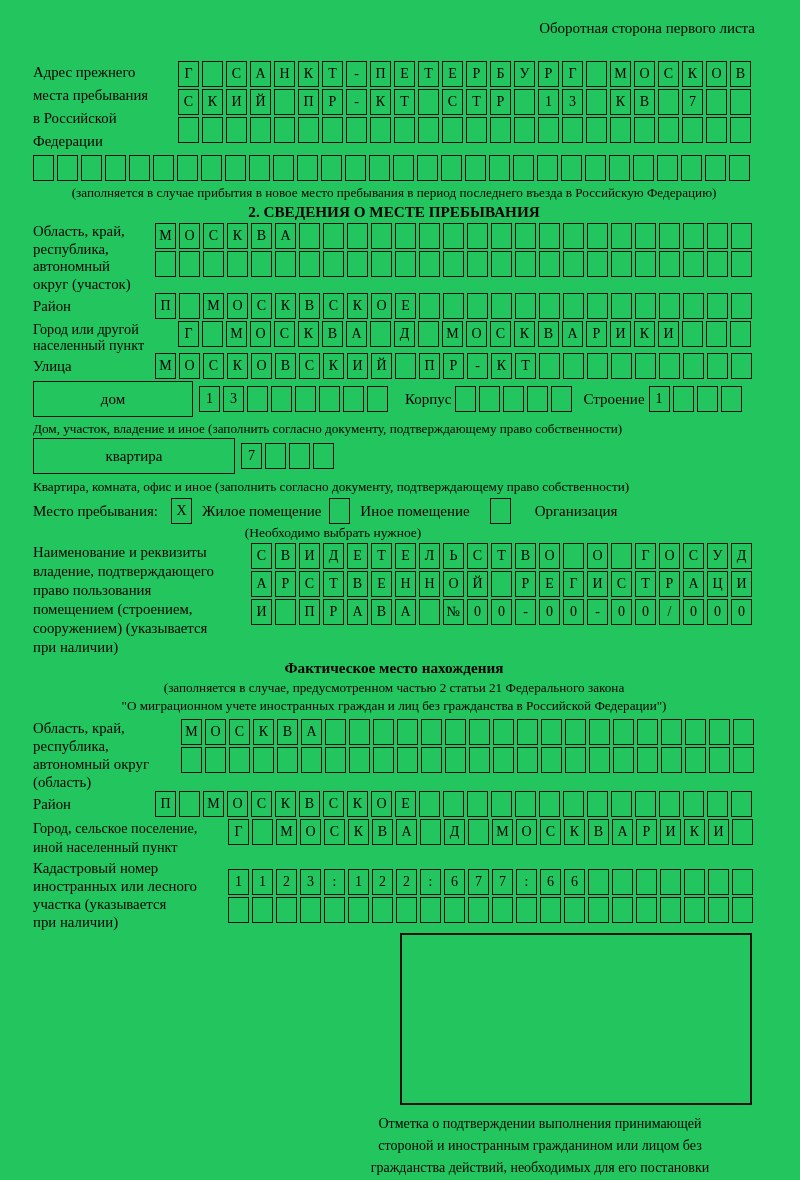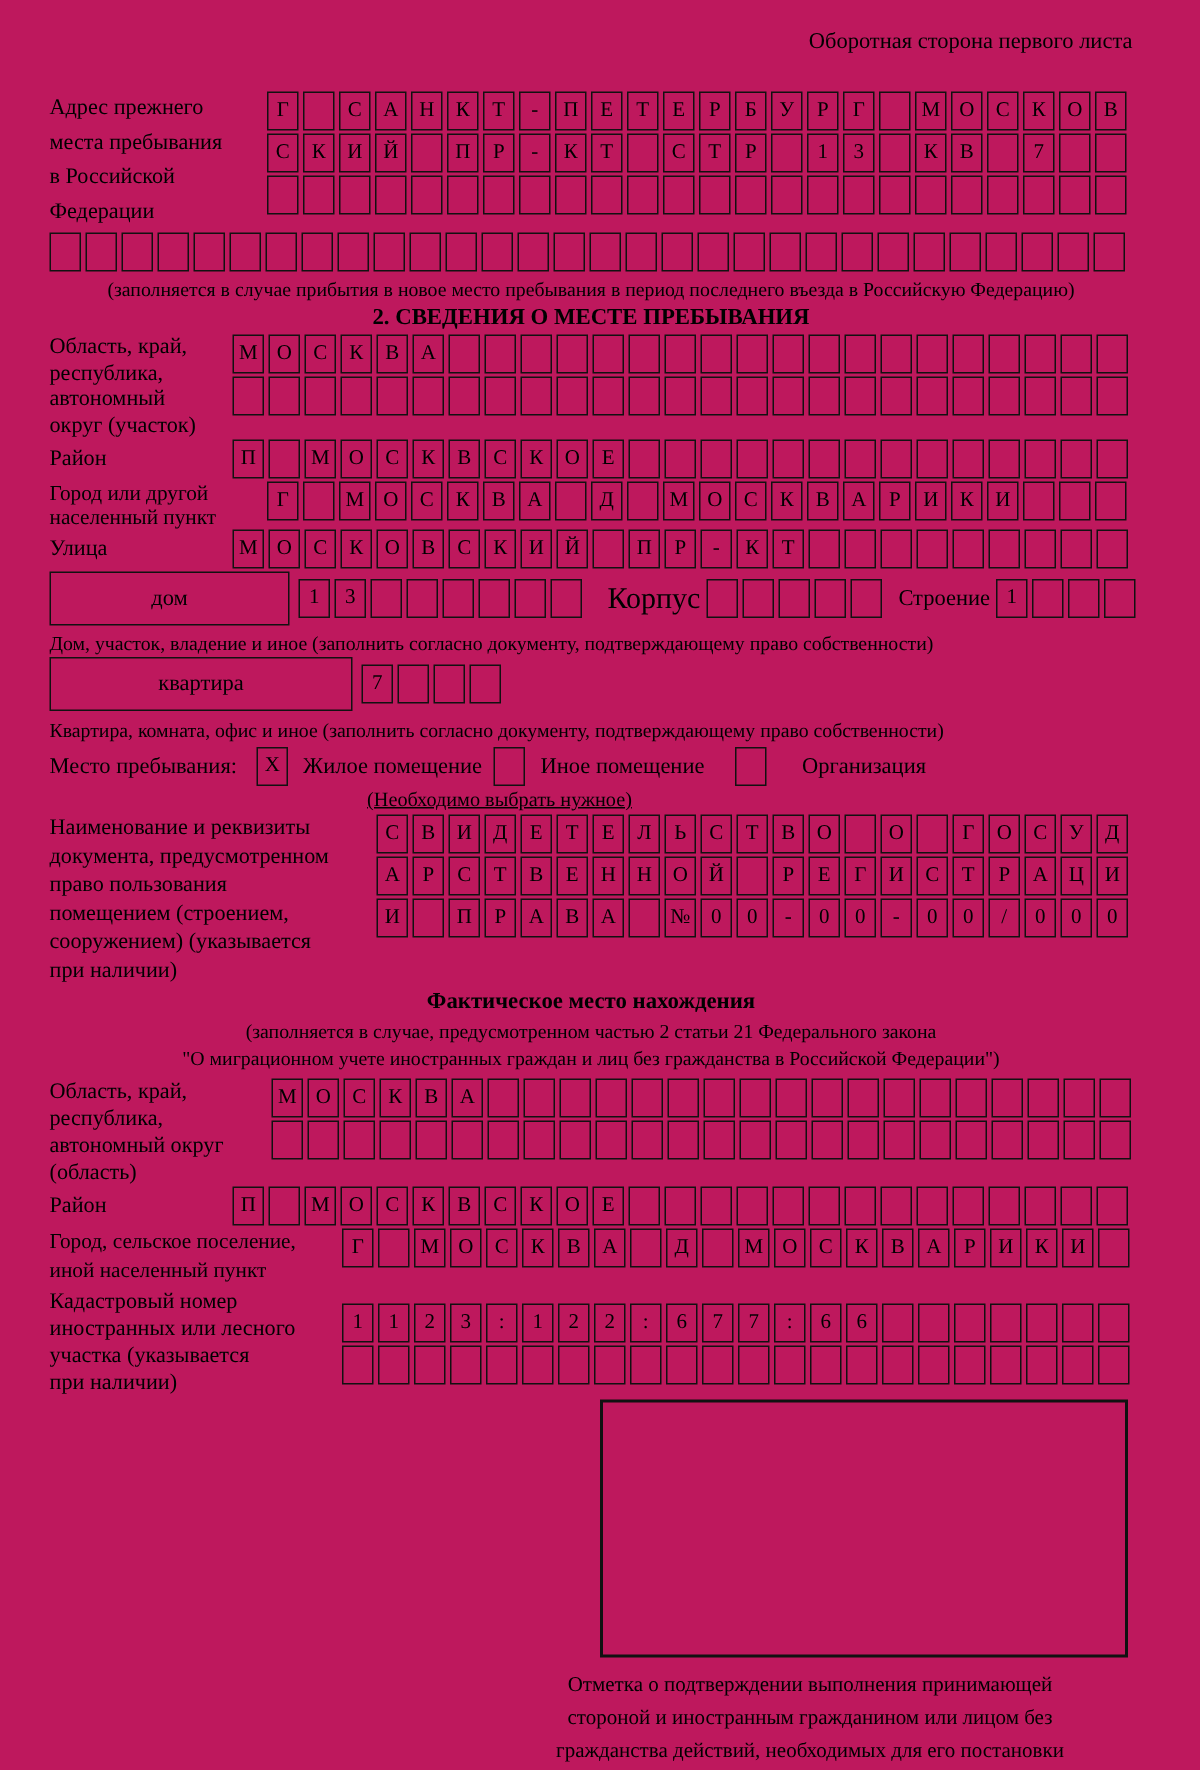--- a/index.html
+++ b/index.html
@@ -1,17 +1,17 @@
 <!DOCTYPE html>
 <html><head>
 <meta charset="utf-8">
 <style>
   html,body{margin:0;padding:0;background:#fff;}
   .page{
-    width:800px;height:1180px;background:#be185d;color:#000;
+    width:800px;height:1180px;background:#22c55e;color:#000;
     font-family:"Liberation Serif","DejaVu Serif",serif;
     box-sizing:border-box;padding:20px 45px 0 33px;position:relative;overflow:hidden;
   }
   .hdr-note{text-align:right;font-size:15px;}
   .field{display:flex;align-items:flex-start;}
   .flabel{flex:none;font-size:14.8px;line-height:22px;}
   .lh23>div{line-height:23px;}
   .lh17>div{line-height:17.5px;}
   .lh19>div{line-height:19px;}
   .lh18>div{line-height:18px;}
@@ -337,21 +337,21 @@
     <div class="boxrow" style="margin-left:6px;">
         <div class="cell">1</div>
         <div class="cell">3</div>
         <div class="cell"></div>
         <div class="cell"></div>
         <div class="cell"></div>
         <div class="cell"></div>
         <div class="cell"></div>
         <div class="cell"></div>
       </div>
-    <div class="inline-lbl" style="margin-left:14px;font-size:20px;">Корпус</div>
+    <div class="inline-lbl" style="margin-left:14px;font-size:15px;">Корпус</div>
     <div class="boxrow" style="margin-left:4px;">
         <div class="cell"></div>
         <div class="cell"></div>
         <div class="cell"></div>
         <div class="cell"></div>
         <div class="cell"></div>
       </div>
     <div class="inline-lbl" style="margin-left:8px;font-size:15px;">Строение</div>
     <div class="boxrow" style="margin-left:4px;">
         <div class="cell">1</div>
@@ -375,26 +375,26 @@
 
   <div class="stay-row mt3">
     <span>Место пребывания:</span>
     <span class="checkbox" style="margin-left:13px;">X</span>
     <span style="margin-left:10px;">Жилое помещение</span>
     <span class="checkbox" style="margin-left:8px;"></span>
     <span style="margin-left:10px;">Иное помещение</span>
     <span class="checkbox" style="margin-left:20px;"></span>
     <span style="margin-left:24px;">Организация</span>
   </div>
-  <div class="note" style="margin-left:150px;width:300px;text-align:center;font-size:13.5px;text-decoration:underline;">(Необходимо выбрать нужное)</div>
+  <div class="note" style="margin-left:150px;width:300px;text-align:center;font-size:13.5px;">(Необходимо выбрать нужное)</div>
 
   <div class="field mt2">
     <div class="flabel w218 lh19">
         <div>Наименование и реквизиты</div>
-        <div>документа, предусмотренном</div>
+        <div>владение, подтверждающего</div>
         <div>право пользования</div>
         <div>помещением (строением,</div>
         <div>сооружением) (указывается</div>
         <div>при наличии)</div>
       </div>
     <div class="rowcol">
       <div class="boxrow">
           <div class="cell">С</div>
           <div class="cell">В</div>
           <div class="cell">И</div>

